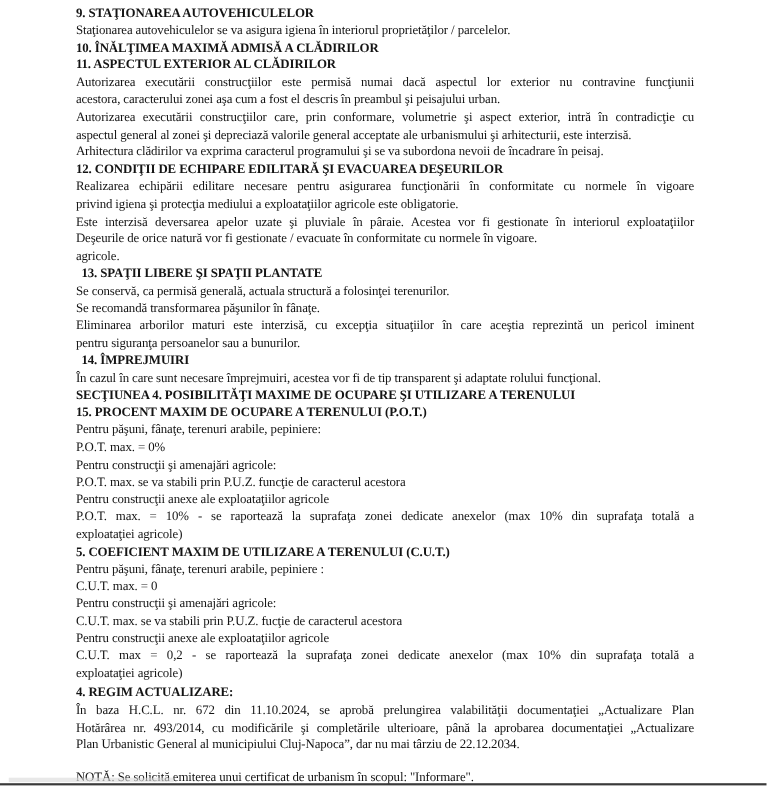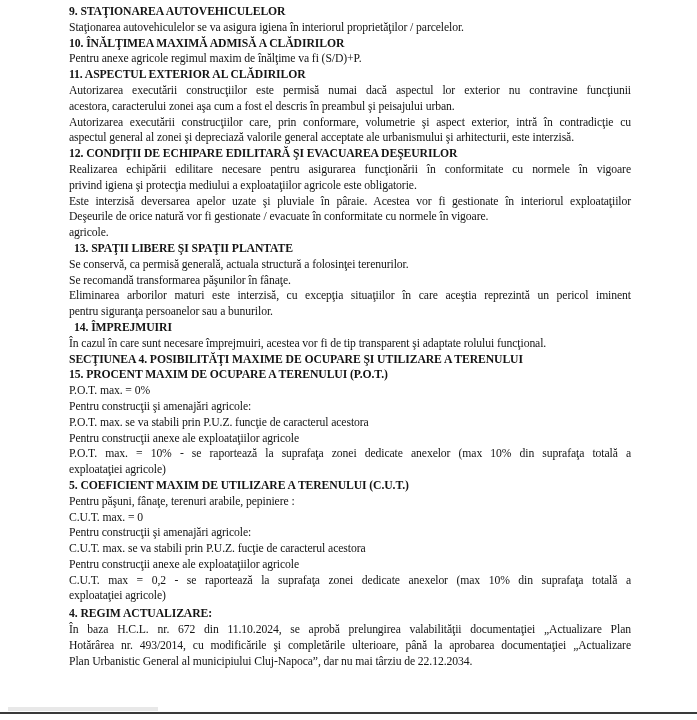--- a/index.html
+++ b/index.html
@@ -62,55 +62,57 @@
   }
 </style>
 </head>
 <body>
 
 <div class="page">
   <div class="doc" id="doc-body">
       <p class="heading">9. STAŢIONAREA AUTOVEHICULELOR</p>
       <p class="body">Staţionarea autovehiculelor se va asigura igiena în interiorul proprietăţilor / parcelelor.</p>
       <p class="heading">10. ÎNĂLŢIMEA MAXIMĂ ADMISĂ A CLĂDIRILOR</p>
-      <p class="body">Pentru anexe agricole regimul maxim de înălţime va fi (S/D)+P.</p>
       <p class="heading">11. ASPECTUL EXTERIOR AL CLĂDIRILOR</p>
       <p class="body-justified">Autorizarea executării construcţiilor este permisă numai dacă aspectul lor exterior nu contravine funcţiunii</p>
       <p class="body">acestora, caracterului zonei aşa cum a fost el descris în preambul şi peisajului urban.</p>
       <p class="body-justified">Autorizarea executării construcţiilor care, prin conformare, volumetrie şi aspect exterior, intră în contradicţie cu</p>
       <p class="body">aspectul general al zonei şi depreciază valorile general acceptate ale urbanismului şi arhitecturii, este interzisă.</p>
+      <p class="body">Arhitectura clădirilor va exprima caracterul programului şi se va subordona nevoii de încadrare în peisaj.</p>
       <p class="heading">12. CONDIŢII DE ECHIPARE EDILITARĂ ŞI EVACUAREA DEŞEURILOR</p>
       <p class="body-justified">Realizarea echipării edilitare necesare pentru asigurarea funcţionării în conformitate cu normele în vigoare</p>
       <p class="body">privind igiena şi protecţia mediului a exploataţiilor agricole este obligatorie.</p>
       <p class="body-justified">Este interzisă deversarea apelor uzate şi pluviale în pâraie. Acestea vor fi gestionate în interiorul exploataţiilor</p>
       <p class="body">Deşeurile de orice natură vor fi gestionate / evacuate în conformitate cu normele în vigoare.</p>
       <p class="body">agricole.</p>
       <p class="heading-indent">13. SPAŢII LIBERE ŞI SPAŢII PLANTATE</p>
       <p class="body">Se conservă, ca permisă generală, actuala structură a folosinţei terenurilor.</p>
       <p class="body">Se recomandă transformarea păşunilor în fânaţe.</p>
       <p class="body-justified">Eliminarea arborilor maturi este interzisă, cu excepţia situaţiilor în care aceştia reprezintă un pericol iminent</p>
       <p class="body">pentru siguranţa persoanelor sau a bunurilor.</p>
       <p class="heading-indent">14. ÎMPREJMUIRI</p>
       <p class="body">În cazul în care sunt necesare împrejmuiri, acestea vor fi de tip transparent şi adaptate rolului funcţional.</p>
       <p class="heading">SECŢIUNEA 4. POSIBILITĂŢI MAXIME DE OCUPARE ŞI UTILIZARE A TERENULUI</p>
       <p class="heading">15. PROCENT MAXIM DE OCUPARE A TERENULUI (P.O.T.)</p>
+      <p class="body">Pentru păşuni, fânaţe, terenuri arabile, pepiniere:</p>
       <p class="body">P.O.T. max. = 0%</p>
       <p class="body">Pentru construcţii şi amenajări agricole:</p>
       <p class="body">P.O.T. max. se va stabili prin P.U.Z. funcţie de caracterul acestora</p>
       <p class="body">Pentru construcţii anexe ale exploataţiilor agricole</p>
       <p class="body-justified">P.O.T. max. = 10% - se raportează la suprafaţa zonei dedicate anexelor (max 10% din suprafaţa totală a</p>
       <p class="body">exploataţiei agricole)</p>
       <p class="heading">5. COEFICIENT MAXIM DE UTILIZARE A TERENULUI (C.U.T.)</p>
       <p class="body">Pentru păşuni, fânaţe, terenuri arabile, pepiniere :</p>
       <p class="body">C.U.T. max. = 0</p>
       <p class="body">Pentru construcţii şi amenajări agricole:</p>
       <p class="body">C.U.T. max. se va stabili prin P.U.Z. fucţie de caracterul acestora</p>
       <p class="body">Pentru construcţii anexe ale exploataţiilor agricole</p>
       <p class="body-justified">C.U.T. max = 0,2 - se raportează la suprafaţa zonei dedicate anexelor (max 10% din suprafaţa totală a</p>
       <p class="body">exploataţiei agricole)</p>
       <p class="heading-spaced">4. REGIM ACTUALIZARE:</p>
       <p class="body-justified">În baza H.C.L. nr. 672 din 11.10.2024, se aprobă prelungirea valabilităţii documentaţiei „Actualizare Plan</p>
       <p class="body-justified">Hotărârea nr. 493/2014, cu modificările şi completările ulterioare, până la aprobarea documentaţiei „Actualizare</p>
       <p class="body">Plan Urbanistic General al municipiului Cluj-Napoca”, dar nu mai târziu de 22.12.2034.</p>
+      <p class="note">NOTĂ: Se solicită emiterea unui certificat de urbanism în scopul: "Informare".</p>
     </div>
   <div class="page-bottom-smudge"></div>
   <div class="page-bottom-rule"></div>
 </div>
 
 </body></html>

